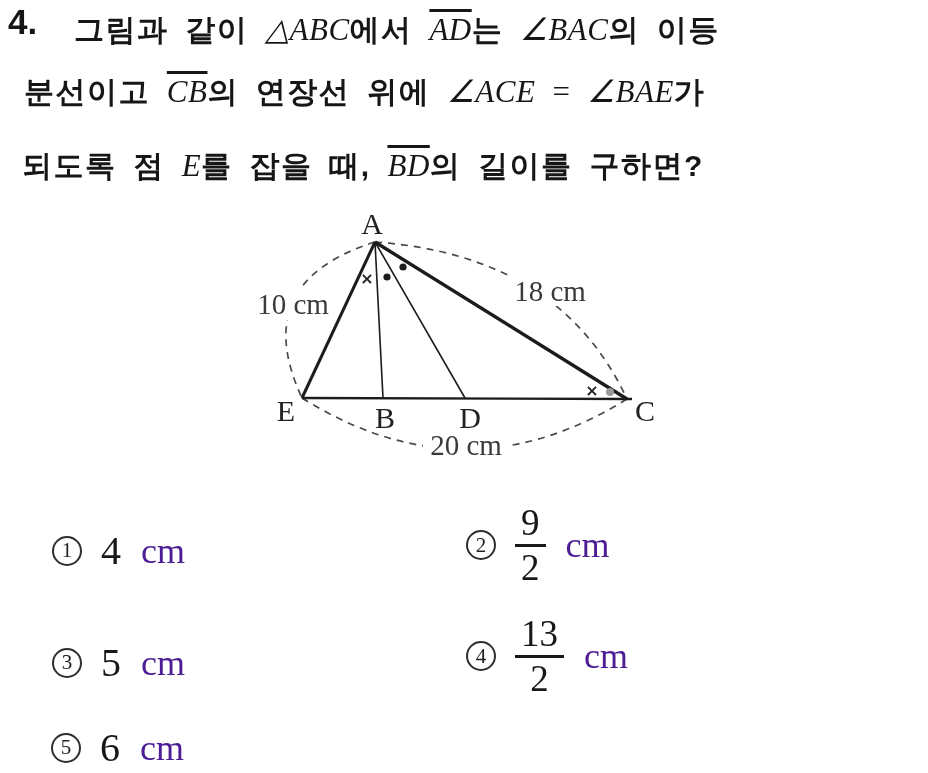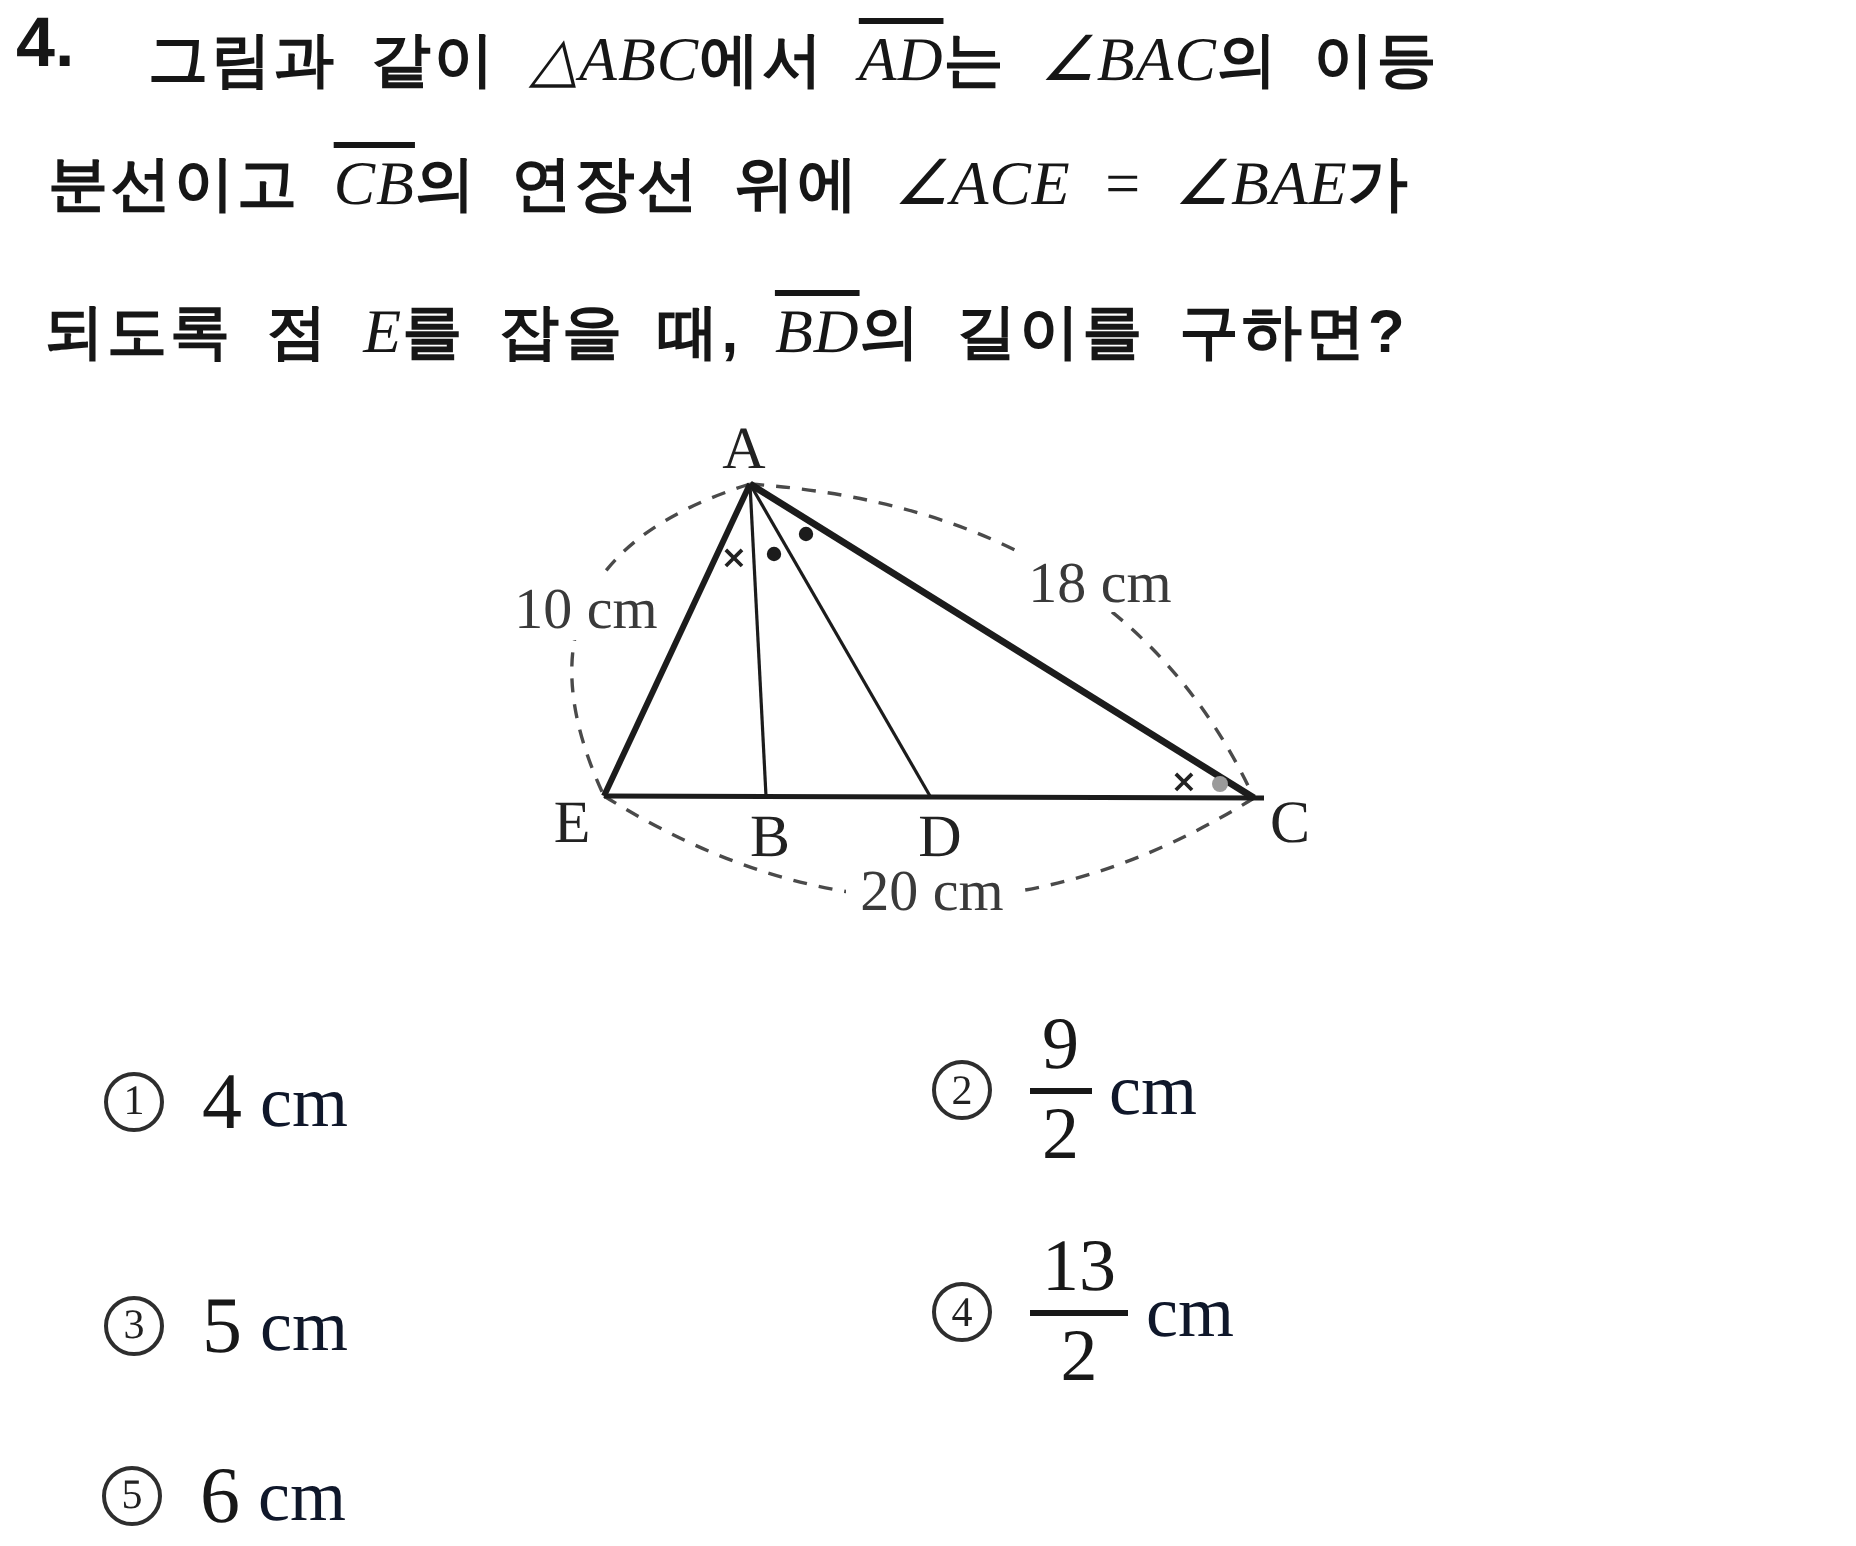--- a/index.html
+++ b/index.html
@@ -98,22 +98,22 @@
     margin-right: 19px;
   }
   .cval {
     font-family: "Liberation Serif", serif;
     font-size: 40px;
     color: #181818;
   }
   .cunit {
     font-family: "Liberation Serif", serif;
     font-size: 36px;
-    color: #0f172a;
-    margin-left: 9px;
+    color: #4c1d95;
+    margin-left: 20px;
   }
   .frac {
     display: inline-flex;
     flex-direction: column;
     align-items: center;
     font-family: "Liberation Serif", serif;
     font-size: 37px;
     line-height: 0.95;
     color: #181818;
   }

